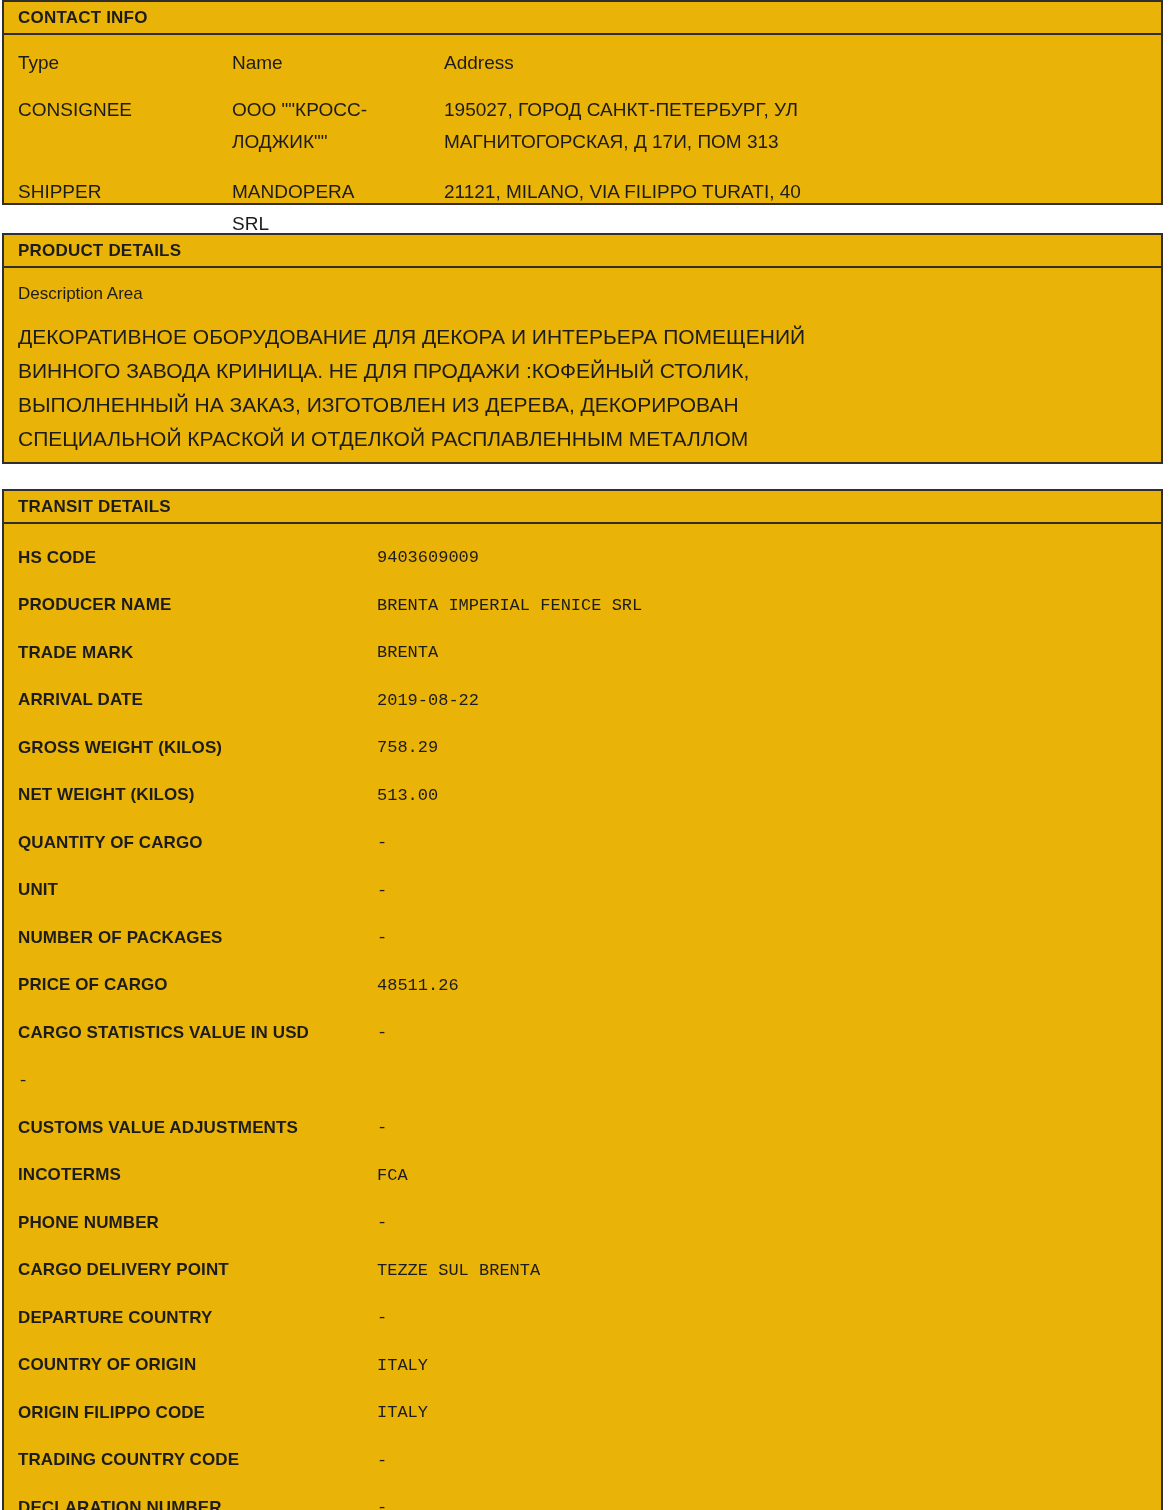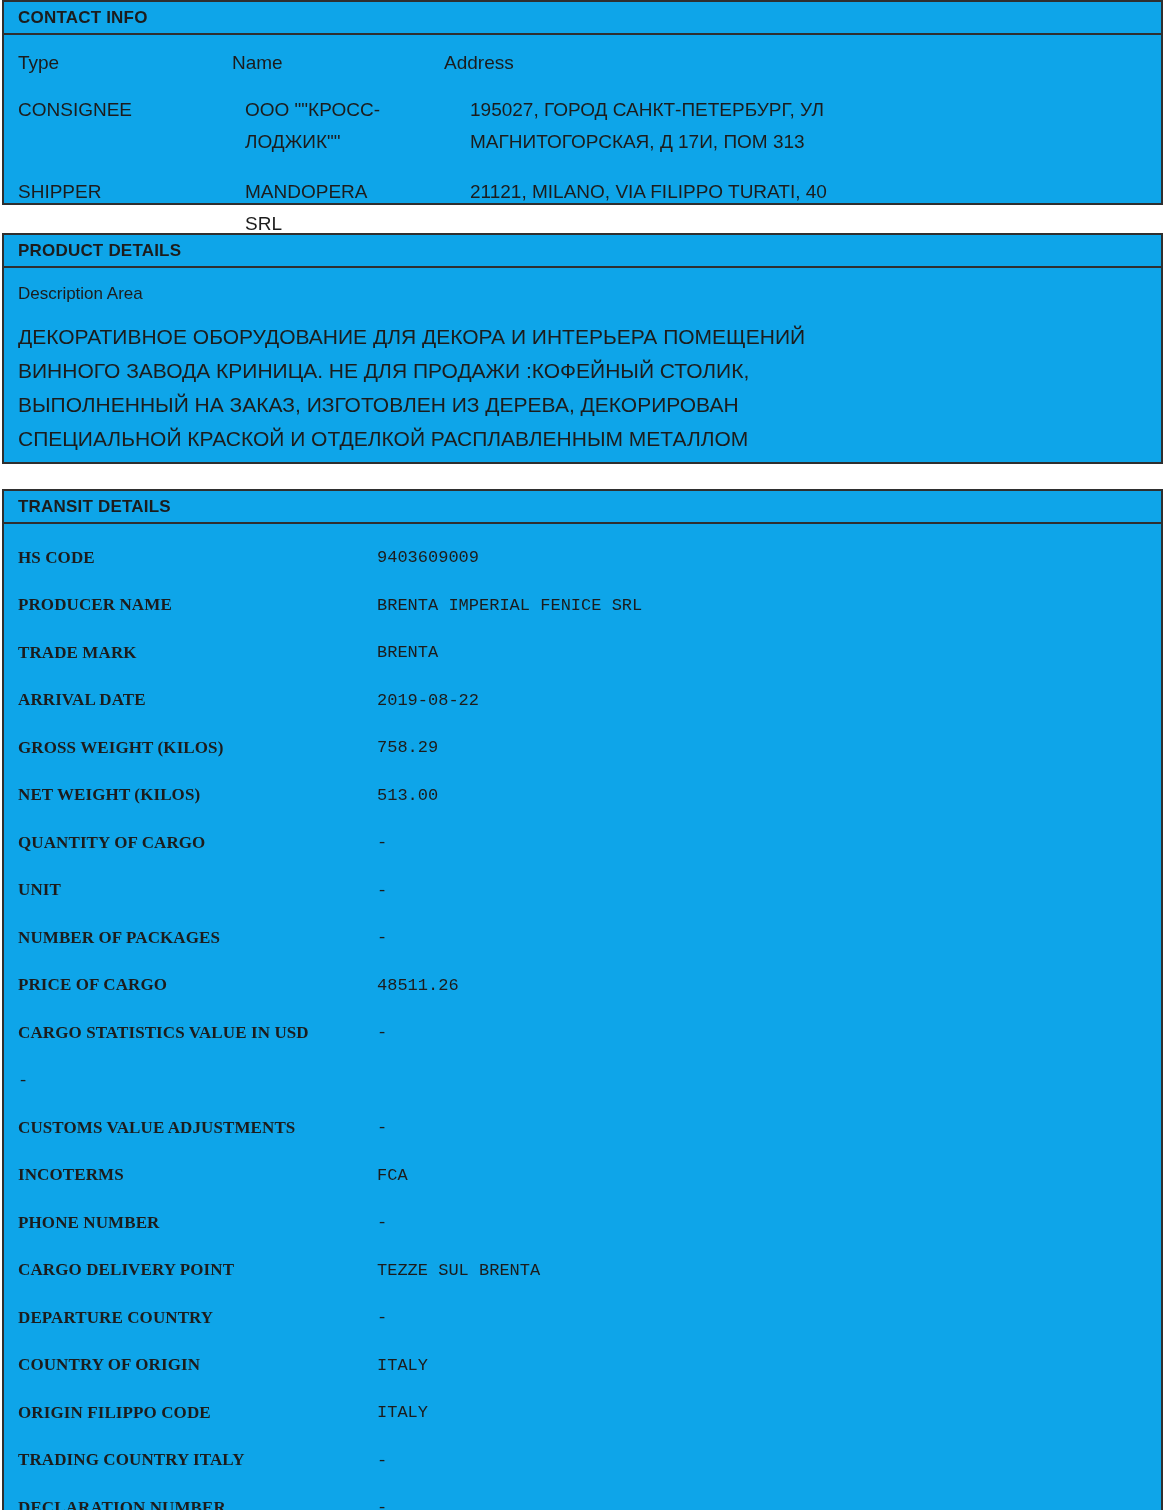--- a/index.html
+++ b/index.html
@@ -6,42 +6,42 @@
   html, body {
     width: 1170px;
     height: 1510px;
     overflow: hidden;
     background: #ffffff;
     font-family: "Liberation Sans", "DejaVu Sans", sans-serif;
     color: #1c1c1c;
   }
   .box {
     border: 2px solid #2f2f2f;
-    background: #0ea5e9;
+    background: #eab308;
     margin-left: 2px;
     margin-right: 7px;
   }
   .box-header {
     font-weight: 700;
     font-size: 17px;
     line-height: 21px;
     padding: 5px 14px 5px 14px;
     border-bottom: 2px solid #2f2f2f;
     letter-spacing: 0.2px;
   }
   
   #contact-box { height: 205px; }
   .contact-table { padding: 6px 0 0 14px; font-size: 19px; }
   .contact-row {
     display: grid;
     grid-template-columns: 214px 212px 1fr;
     line-height: 32px;
   }
   .contact-row.head { padding: 6px 0; }
-  .contact-row.data { padding: 9px 0; gap: 13px; }
+  .contact-row.data { padding: 9px 0; }
   .cell-name { max-width: 160px; }
   .cell-addr { max-width: 420px; }
   
   #product-box { margin-top: 28px; height: 231px; }
   .desc-label {
     padding: 14px 22px 0 14px;
     font-size: 17px;
     line-height: 24px;
   }
   .desc-lines {
@@ -56,21 +56,20 @@
   .transit-row {
     display: flex;
     align-items: center;
     height: 47.5px;
   }
   .transit-label {
     width: 359px;
     flex: 0 0 359px;
     font-weight: 700;
     letter-spacing: 0.1px;
-    font-family: Liberation Serif, serif;
   }
   .transit-value { flex: 1; font-family: Liberation Mono, monospace; }
 </style>
 </head>
 <body>
 
 <section class="box" id="contact-box">
   <div class="box-header">CONTACT INFO</div>
   <div class="contact-table">
     <div class="contact-row head">
@@ -174,21 +173,21 @@
     </div>
     <div class="transit-row">
       <div class="transit-label">COUNTRY OF ORIGIN</div>
       <div class="transit-value">ITALY</div>
     </div>
     <div class="transit-row">
       <div class="transit-label">ORIGIN FILIPPO CODE</div>
       <div class="transit-value">ITALY</div>
     </div>
     <div class="transit-row">
-      <div class="transit-label">TRADING COUNTRY ITALY</div>
+      <div class="transit-label">TRADING COUNTRY CODE</div>
       <div class="transit-value">-</div>
     </div>
     <div class="transit-row">
       <div class="transit-label">DECLARATION NUMBER</div>
       <div class="transit-value">-</div>
     </div>
   </div>
 </section>
 
 </body></html>

